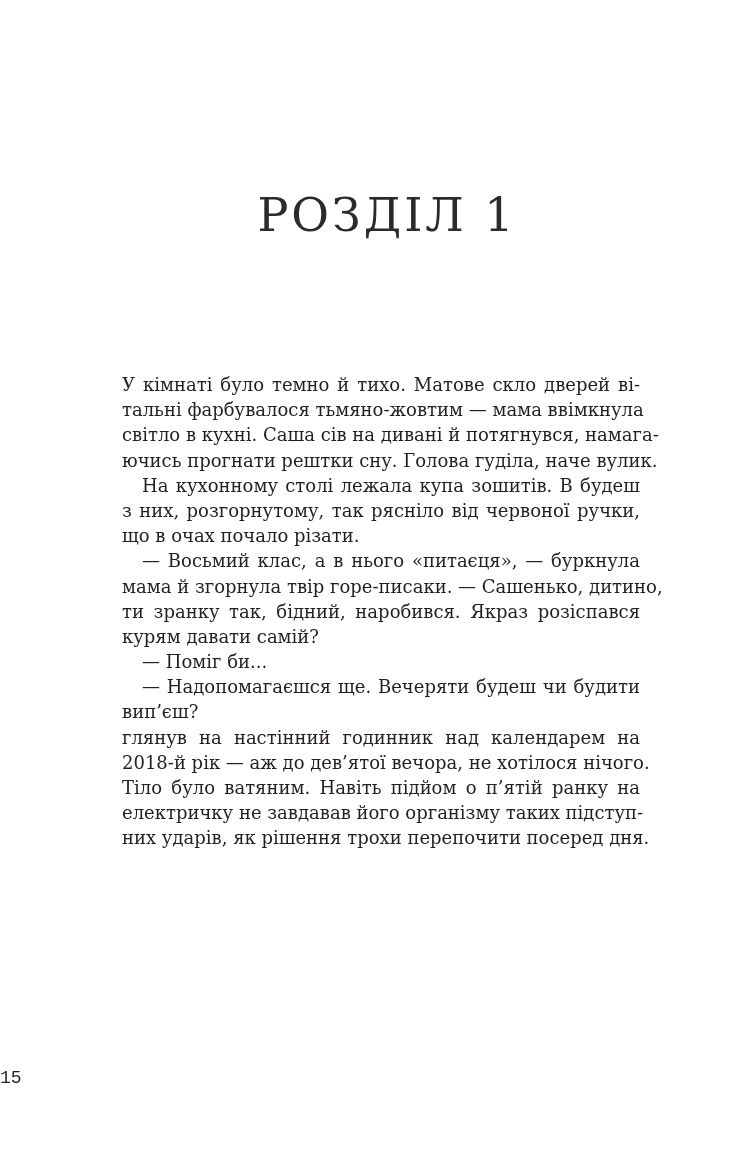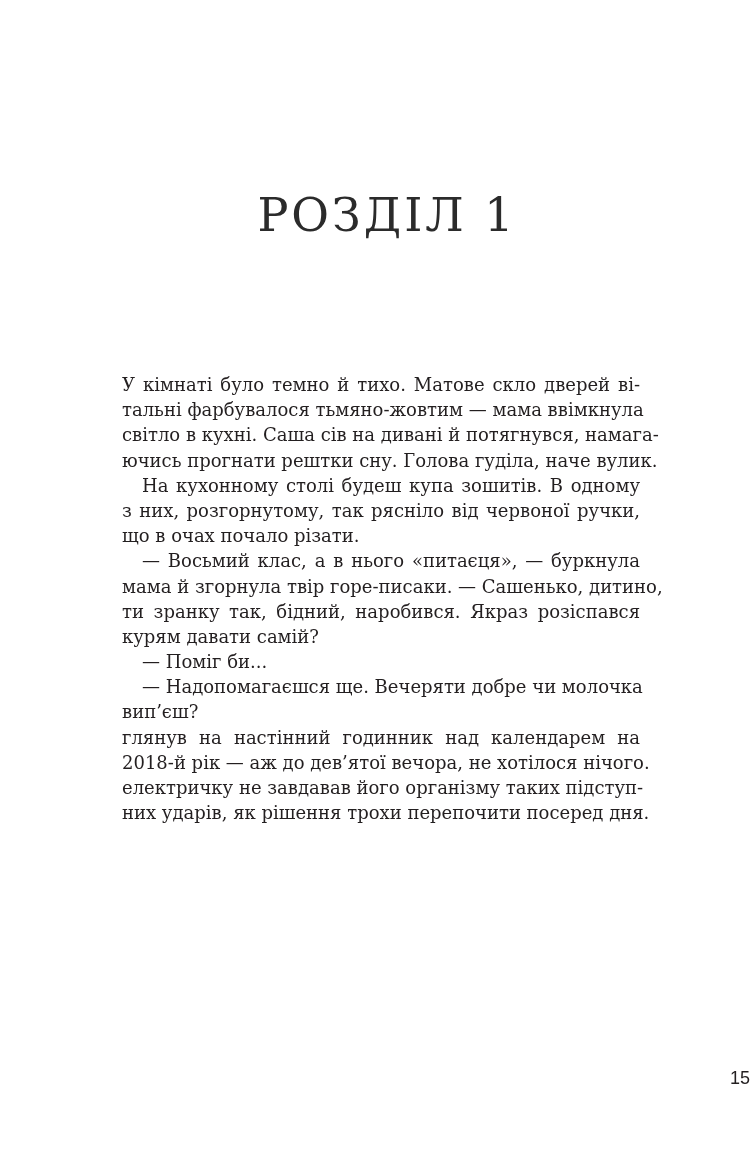--- a/index.html
+++ b/index.html
@@ -26,46 +26,47 @@
   }
   .line {
     display: block; white-space: nowrap;
     text-align: justify; text-align-last: justify;
     height: 25.2px;
   }
   .line.last { text-align-last: left; }
   .line.indent { padding-left: 20px; }
   .page-number {
     position: absolute; left: 0; width: 750px; top: 1068px;
-    text-align: right;
-    font-family: Liberation Sans, sans-serif;
+    text-align: left;
+    font-family: Liberation Mono, monospace;
     font-size: 18px; color: #231f20;
   }
 </style>
 </head>
 <body>
 
 <div class="page">
   <div class="chapter-title">РОЗДІЛ 1</div>
 
   <div class="body-text">
     <span class="line">У кімнаті було темно й тихо. Матове скло дверей ві-</span>
     <span class="line">тальні фарбувалося тьмяно-жовтим — мама ввімкнула</span>
     <span class="line">світло в кухні. Саша сів на дивані й потягнувся, намага-</span>
     <span class="line last">ючись прогнати рештки сну. Голова гуділа, наче вулик.</span>
-    <span class="line indent">На кухонному столі будеш купа зошитів. В одному</span>
+    <span class="line indent">На кухонному столі лежала купа зошитів. В будеш</span>
     <span class="line">з них, розгорнутому, так рясніло від червоної ручки,</span>
     <span class="line last">що в очах почало різати.</span>
     <span class="line indent">— Восьмий клас, а в нього «питаєця», — буркнула</span>
     <span class="line">мама й згорнула твір горе-писаки. — Сашенько, дитино,</span>
     <span class="line">ти зранку так, бідний, наробився. Якраз розіспався</span>
     <span class="line last">курям давати самій?</span>
     <span class="line indent last">— Поміг би...</span>
-    <span class="line indent">— Надопомагаєшся ще. Вечеряти добре чи молочка</span>
+    <span class="line indent">— Надопомагаєшся ще. Вечеряти будеш чи будити</span>
     <span class="line last">вип’єш?</span>
     <span class="line">глянув на настінний годинник над календарем на</span>
     <span class="line">2018-й рік — аж до дев’ятої вечора, не хотілося нічого.</span>
+    <span class="line">Тіло було ватяним. Навіть підйом о п’ятій ранку на</span>
     <span class="line">електричку не завдавав його організму таких підступ-</span>
     <span class="line">них ударів, як рішення трохи перепочити посеред дня.</span>
   </div>
 
   <div class="page-number">15</div>
 </div>
 
 </body></html>

